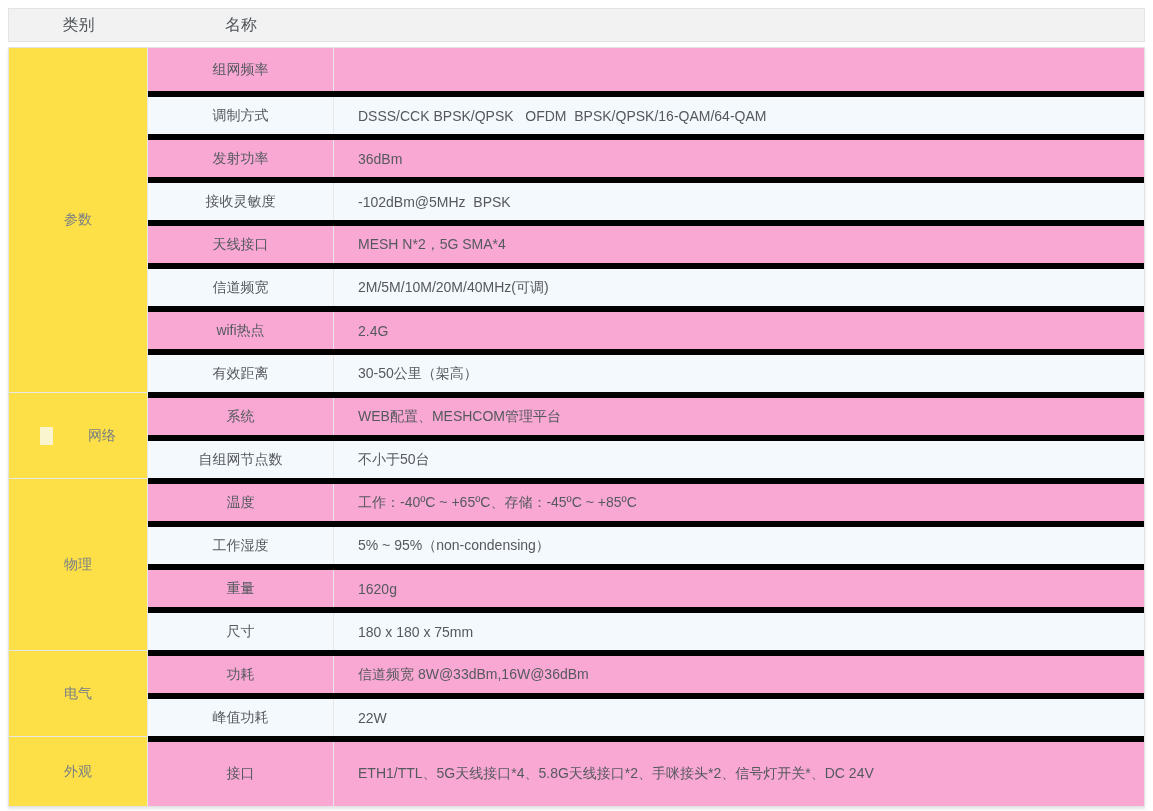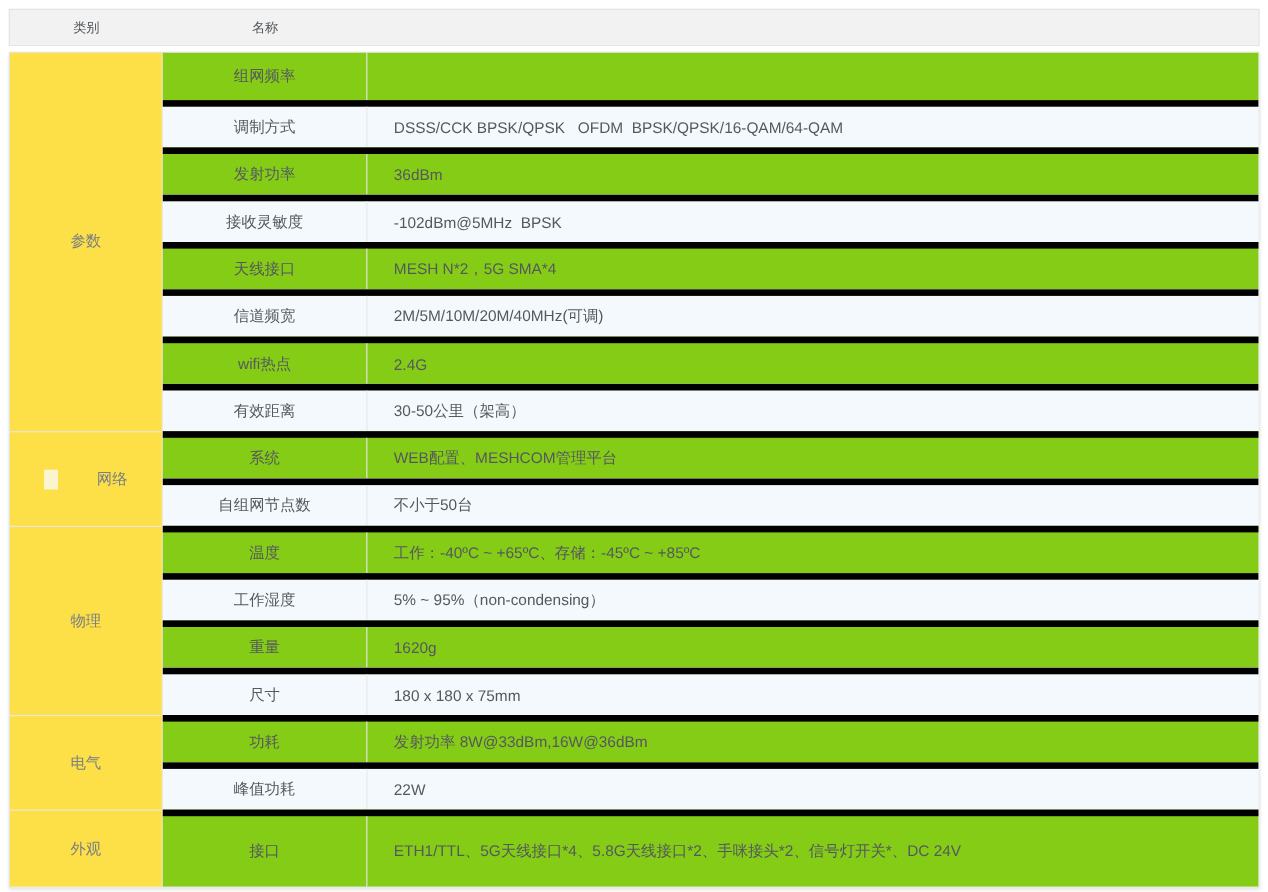--- a/index.html
+++ b/index.html
@@ -11,21 +11,21 @@
   }
   .spec-table { position:absolute; left:8px; top:8px; width:1137px; }
 
   
   .thead {
     display:flex; height:34px; background:#f2f2f2;
     border:1px solid #e3e3e3;
   }
   .th {
     display:flex; align-items:center; justify-content:center;
-    color:#4d5257; font-size:12px;
+    color:#4d5257; font-size:16px;
   }
   .th.c1 { width:139px; }
   .th.c2 { width:186px; }
   .th.c3 { flex:1; justify-content:flex-start; padding-left:24px; }
 
   .head-gap { height:5px; background:#fff; }
 
   
   .tbody {
     display:flex; border:1px solid #e3e3e3; background:#fff;
@@ -41,21 +41,21 @@
   .cat-h86  { height:86px; }
   .cat-h172 { height:172px; }
   .cat-h70  { height:70px; }
   
   .hl-net span {
     background:linear-gradient(90deg,#faf4cf 0 13px,transparent 13px);
     padding-left:48px;
   }
 
   .rows { flex:1; display:flex; flex-direction:column; }
-  .row { display:flex; height:43px; background:#84cc16; }
+  .row { display:flex; height:43px; background:#f9a8d4; }
   .row + .row { border-top:6px solid #000000; }
   .row.stripe { background:#f3f9fd; }
   .row.tall { height:70px; }
   .name {
     width:186px; border-right:1px solid #e8e8e8;
     display:flex; align-items:center; justify-content:center;
     color:#55595e;
   }
   .desc {
     flex:1; display:flex; align-items:center;
@@ -150,21 +150,21 @@
         <div class="name">重量</div>
         <div class="desc">1620g</div>
       </div>
       <div class="row stripe">
         <div class="name">尺寸</div>
         <div class="desc">180 x 180 x 75mm</div>
       </div>
 
       <div class="row">
         <div class="name">功耗</div>
-        <div class="desc">发射功率 8W@33dBm,16W@36dBm</div>
+        <div class="desc">信道频宽 8W@33dBm,16W@36dBm</div>
       </div>
       <div class="row stripe">
         <div class="name">峰值功耗</div>
         <div class="desc">22W</div>
       </div>
 
       <div class="row tall">
         <div class="name">接口</div>
         <div class="desc">ETH1/TTL、5G天线接口*4、5.8G天线接口*2、手咪接头*2、信号灯开关*、DC 24V</div>
       </div>

